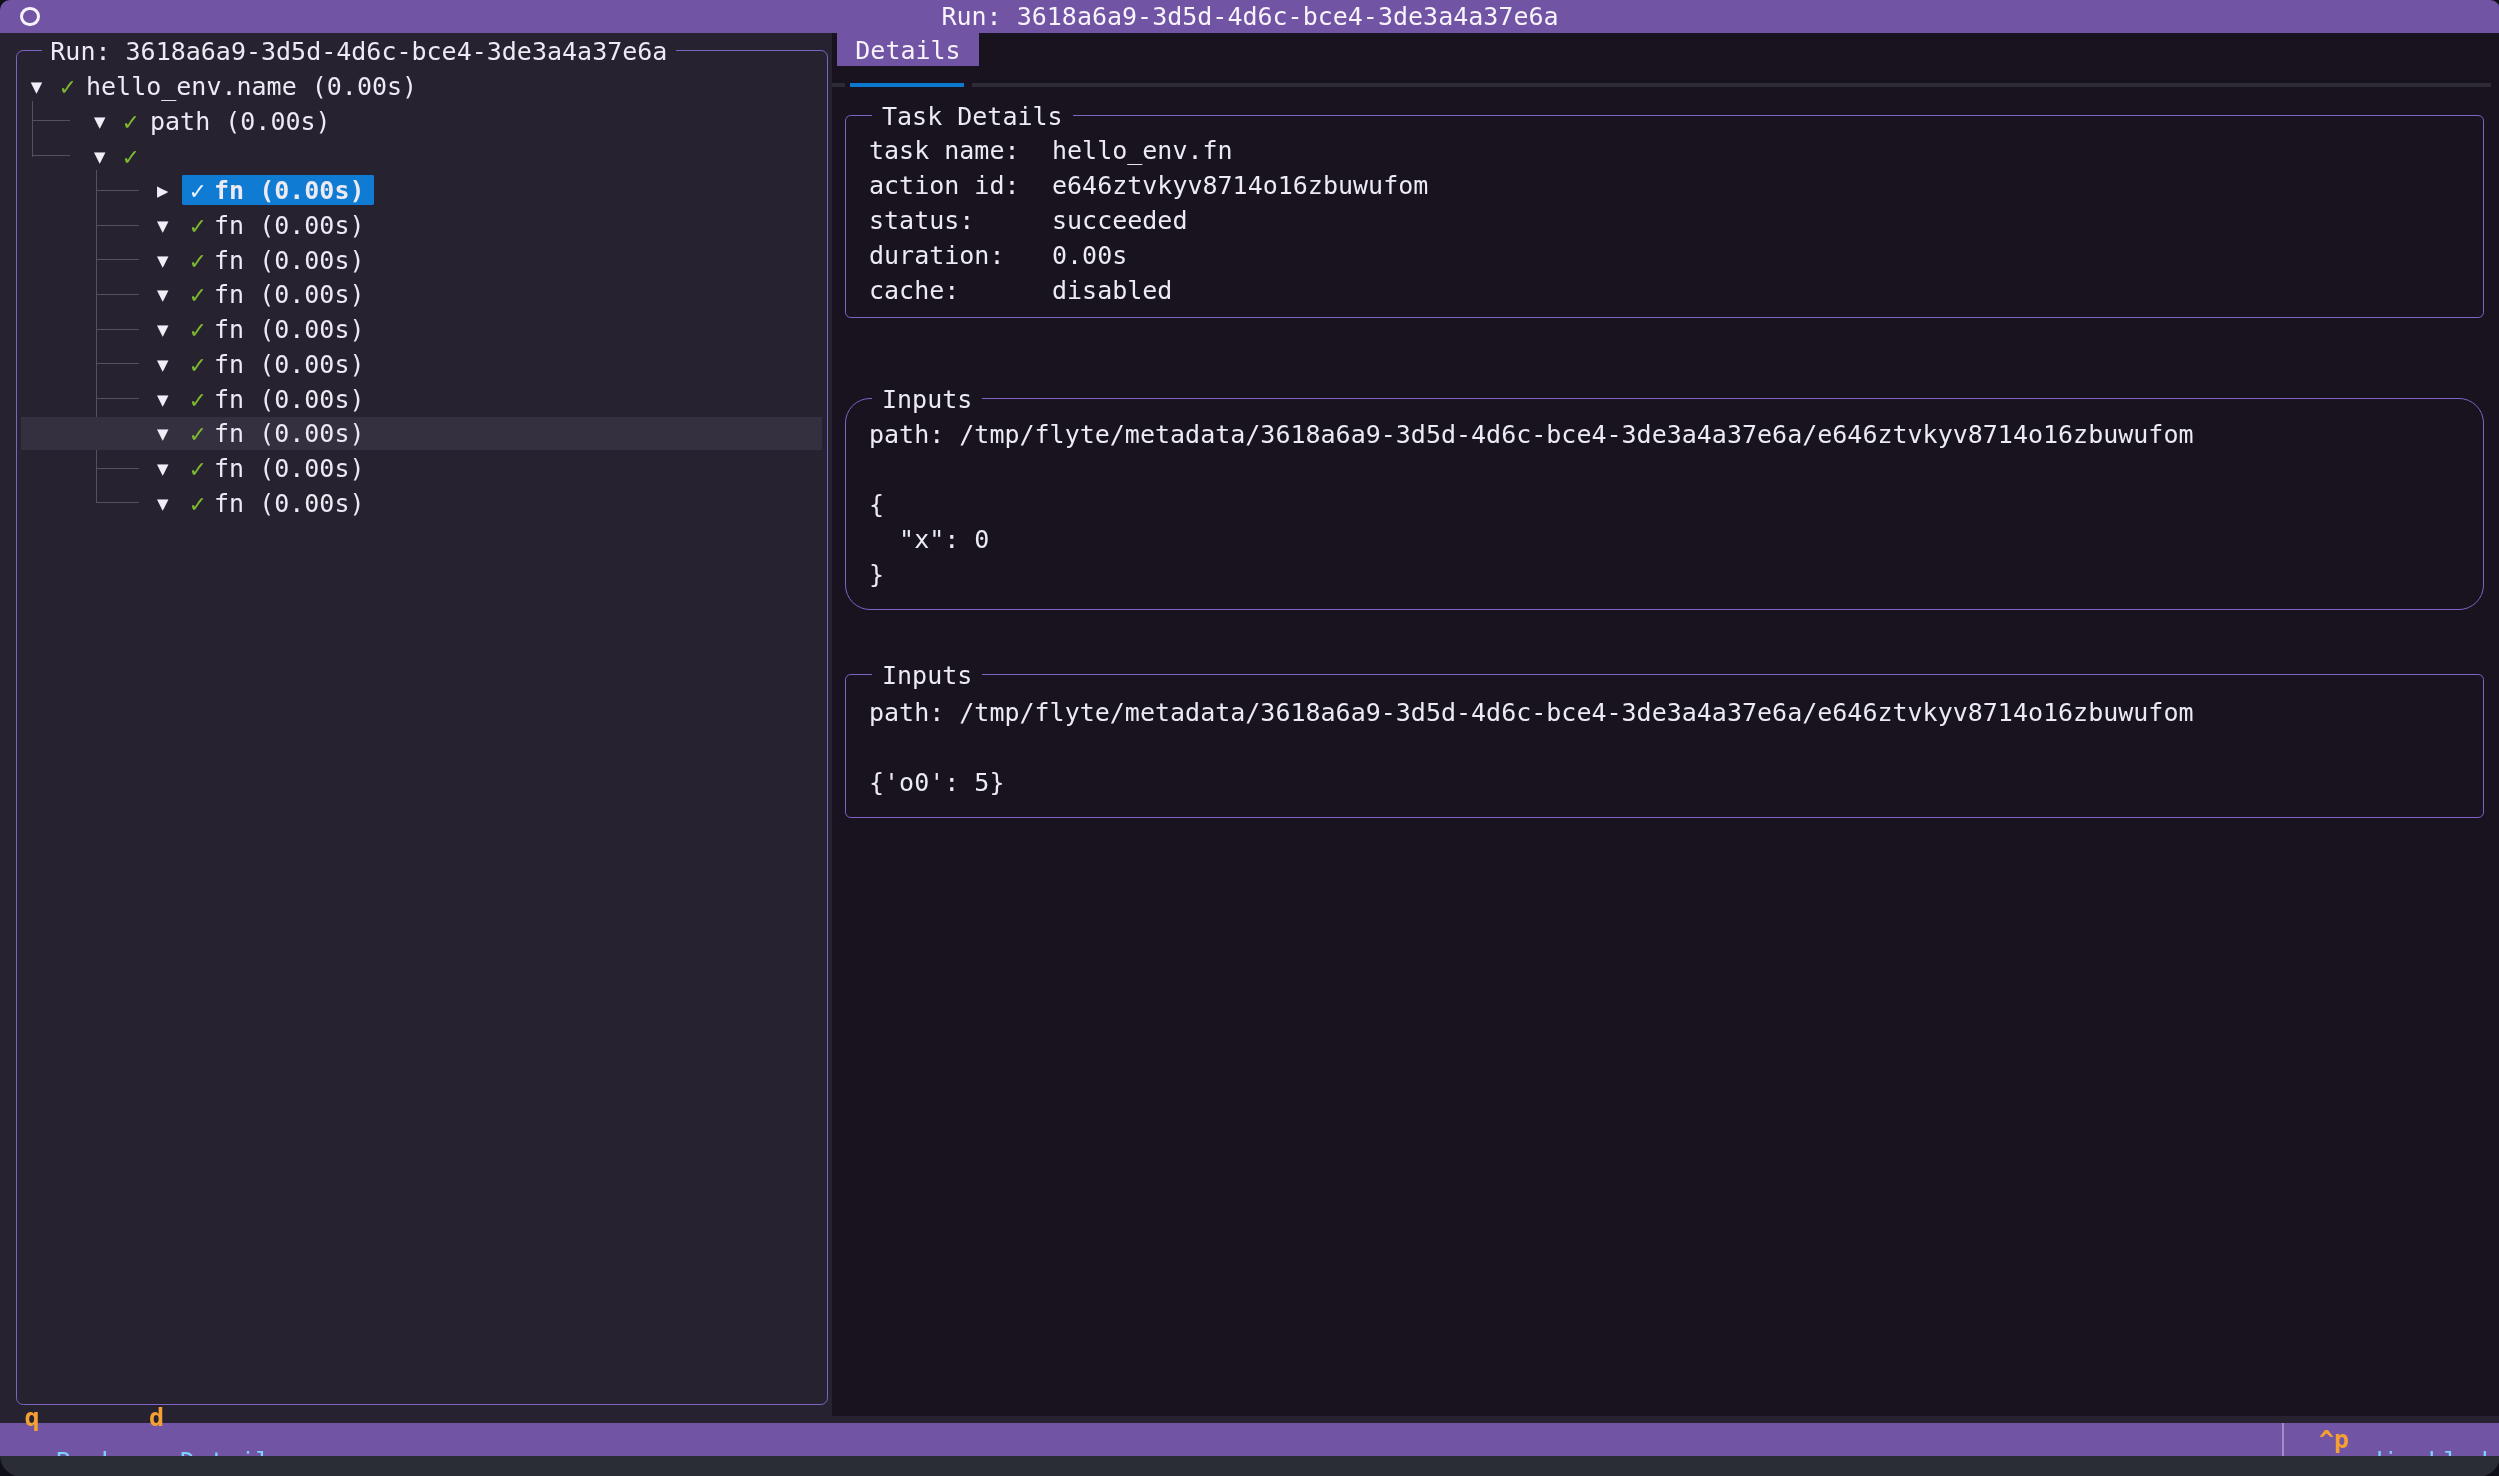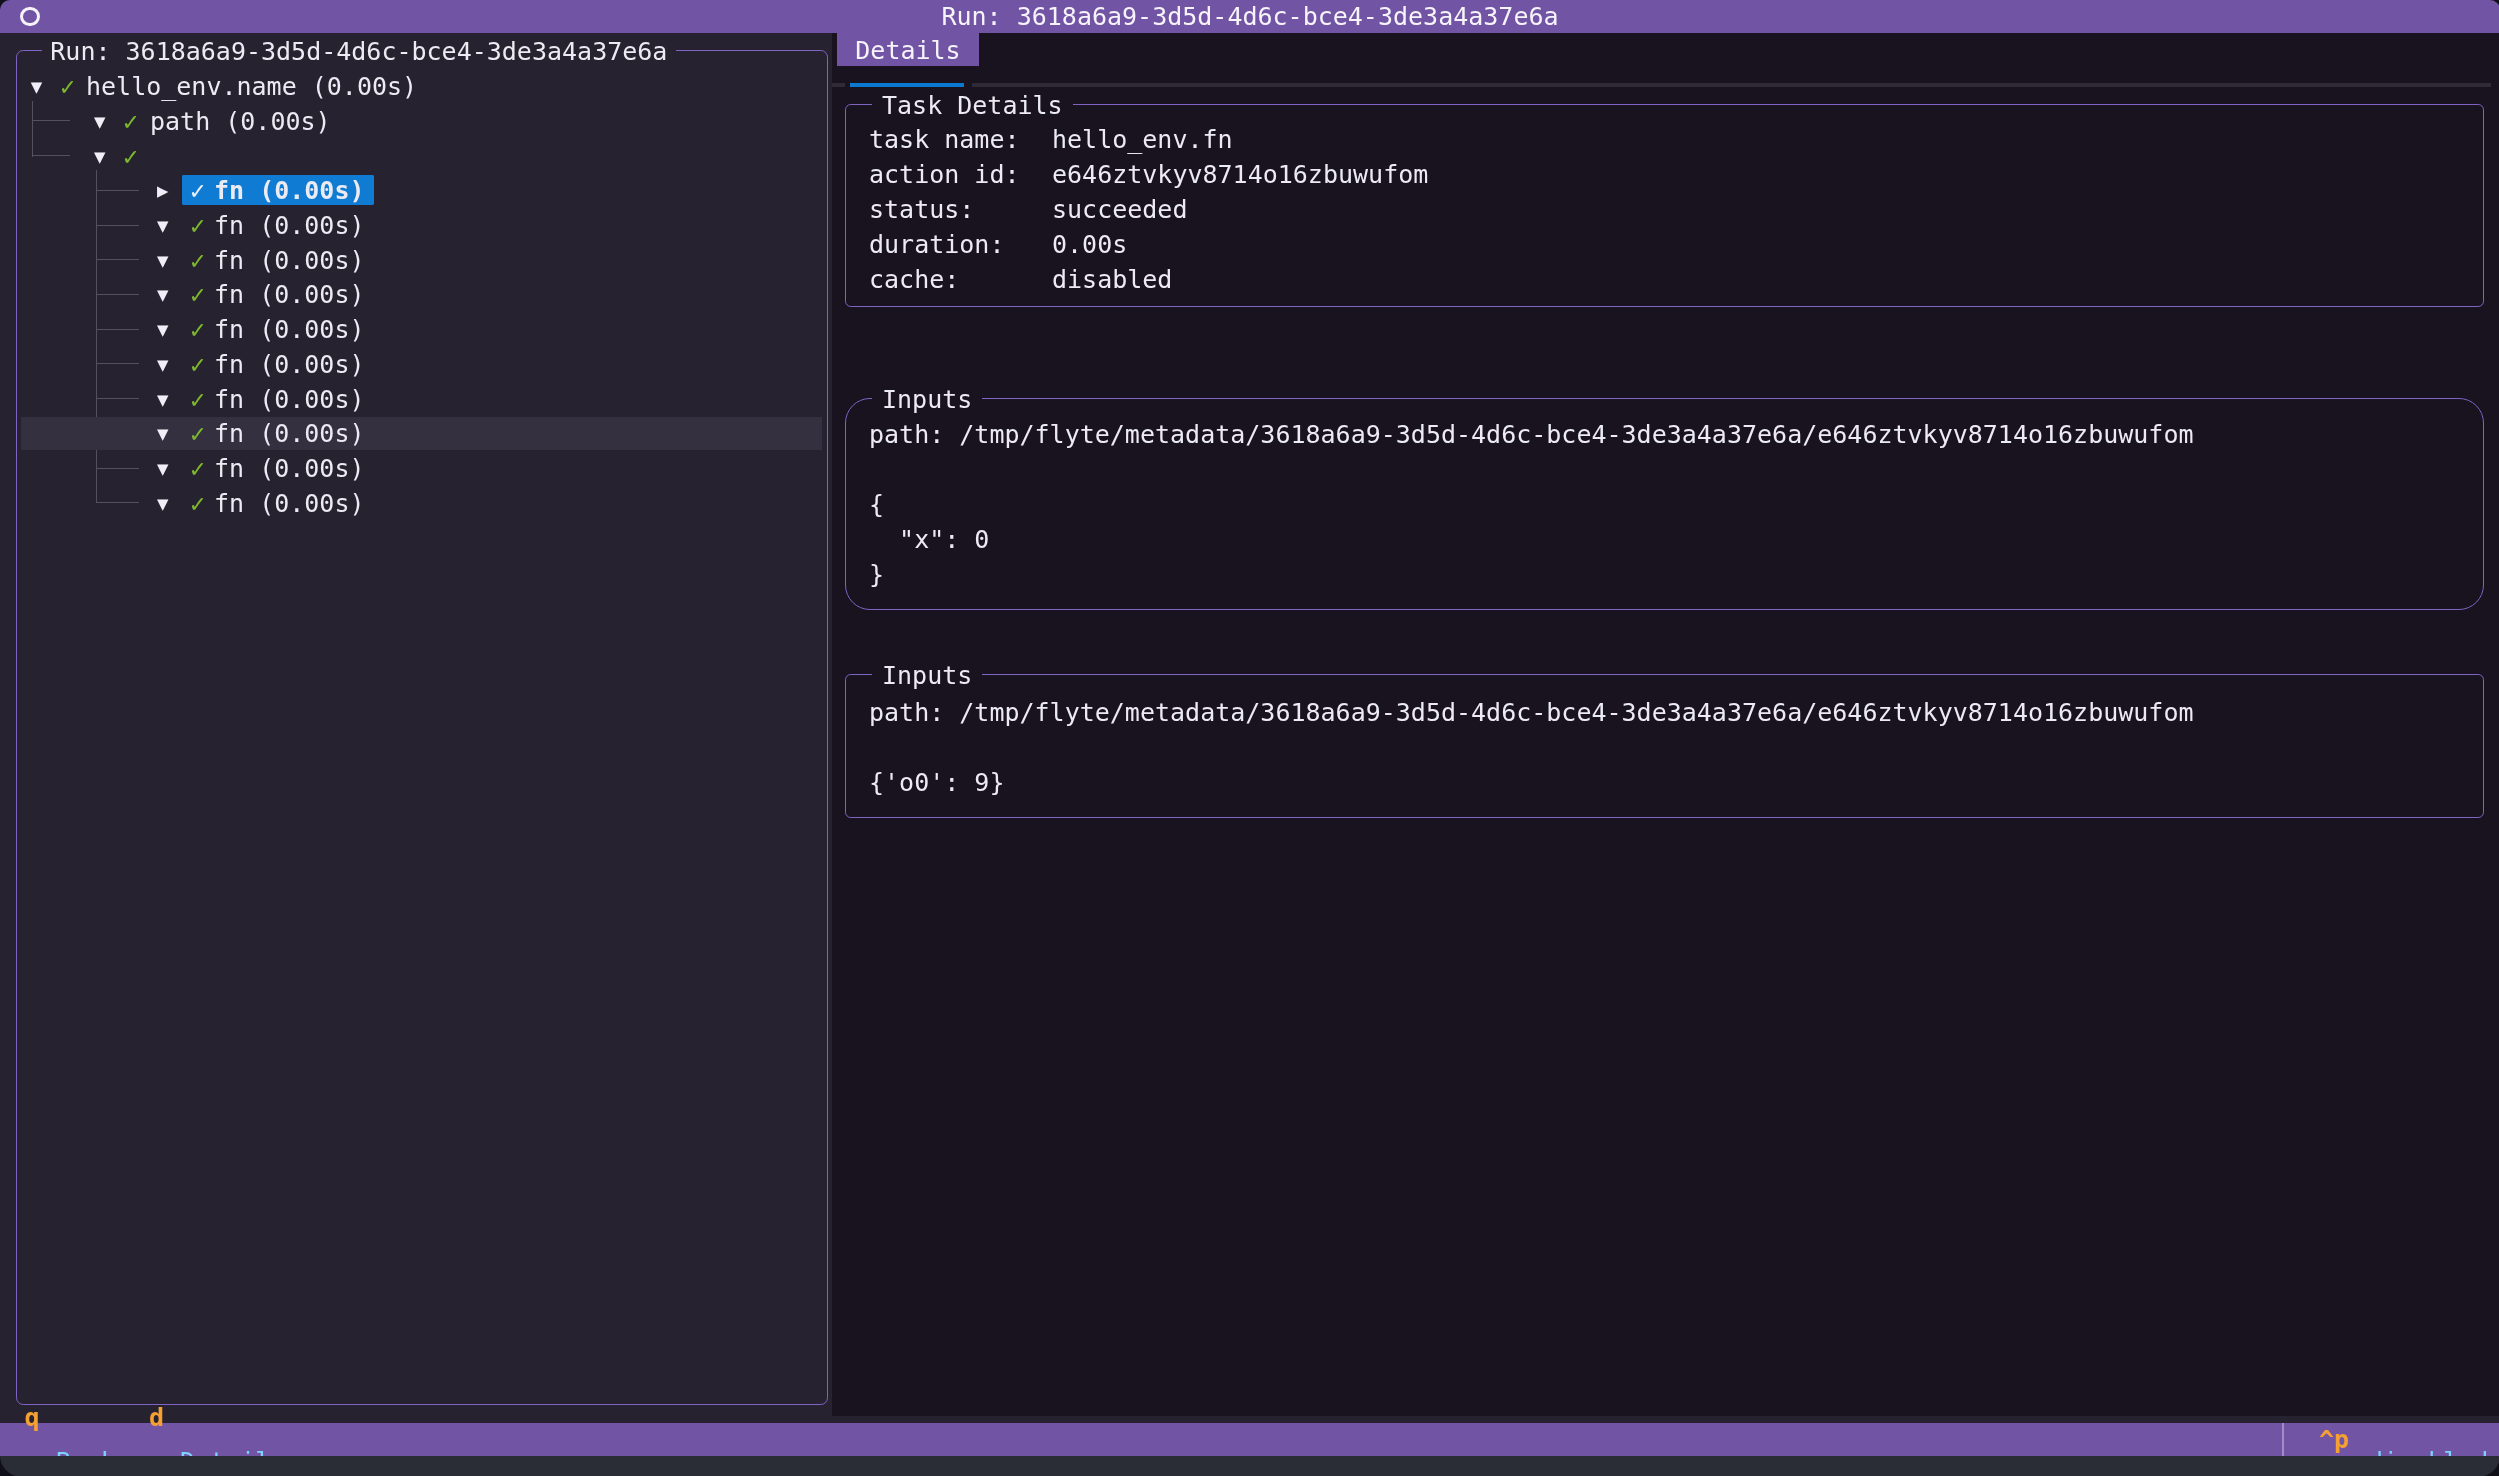--- a/index.html
+++ b/index.html
@@ -41,21 +41,21 @@
   .tab-underline-rest { position:absolute; left:140px; top:50px; width:1519px; height:3.6px; background:var(--rule-gray); }
 
   .box {
     position:absolute; left:13px; width:1639px;
     border:1.4px solid var(--border-purple); border-radius:5.8px;
   }
   .box-title {
     position:absolute; left:26px; top:-17.4px; height:35px; line-height:35px;
     padding:0 10px; background:var(--pane-bg); color:var(--fg);
   }
-  .box-task    { top:71px; height:203px; }
+  .box-task    { top:82px; height:203px; }
   .box-inputs  { top:365px; height:212px;border-radius:25px; }
   .box-outputs { top:641px; height:144px; }
   .box-body { position:absolute; left:23px; right:14.5px; white-space:pre; }
   .kv-label { display:inline-block; width:183px; }
 
   
   .tree-panel {
     position:absolute; left:16px; top:50px; width:812px; height:1355px;
     border:1.4px solid var(--border-purple); border-radius:7.2px;
   }
@@ -109,21 +109,21 @@
       <div class="box-body t" style="top:16.6px;" id="task-rows"><div><span class="kv-label">task name:</span><span>hello_env.fn</span></div><div><span class="kv-label">action id:</span><span>e646ztvkyv8714o16zbuwufom</span></div><div><span class="kv-label">status:</span><span>succeeded</span></div><div><span class="kv-label">duration:</span><span>0.00s</span></div><div><span class="kv-label">cache:</span><span>disabled</span></div></div>
     </div>
 
     <div class="box box-inputs">
       <div class="box-title t">Inputs</div>
       <div class="box-body t" style="top:18px;" id="inputs-body"><div>path: /tmp/flyte/metadata/3618a6a9-3d5d-4d6c-bce4-3de3a4a37e6a/e646ztvkyv8714o16zbuwufom</div><div> </div><div>{</div><div>  "x": 0</div><div>}</div></div>
     </div>
 
     <div class="box box-outputs">
       <div class="box-title t">Inputs</div>
-      <div class="box-body t" style="top:19.5px;" id="outputs-body"><div>path: /tmp/flyte/metadata/3618a6a9-3d5d-4d6c-bce4-3de3a4a37e6a/e646ztvkyv8714o16zbuwufom</div><div> </div><div>{'o0': 9}</div></div>
+      <div class="box-body t" style="top:19.5px;" id="outputs-body"><div>path: /tmp/flyte/metadata/3618a6a9-3d5d-4d6c-bce4-3de3a4a37e6a/e646ztvkyv8714o16zbuwufom</div><div> </div><div>{'o0': 5}</div></div>
     </div>
   </div>
 
   <div class="tree-panel">
     <div class="tree-panel-title t">Run: 3618a6a9-3d5d-4d6c-bce4-3de3a4a37e6a</div>
     <div id="tree-guides">
         <div class="guide" style="left: 15px; top: 50px; width: 1.4px; height: 56px;"></div>
         <div class="guide" style="left: 15px; top: 69px; width: 38px; height: 1.4px;"></div>
         <div class="guide" style="left: 15px; top: 104px; width: 38px; height: 1.4px;"></div>
         <div class="guide" style="left: 79px; top: 119px; width: 1.4px; height: 333px;"></div>

